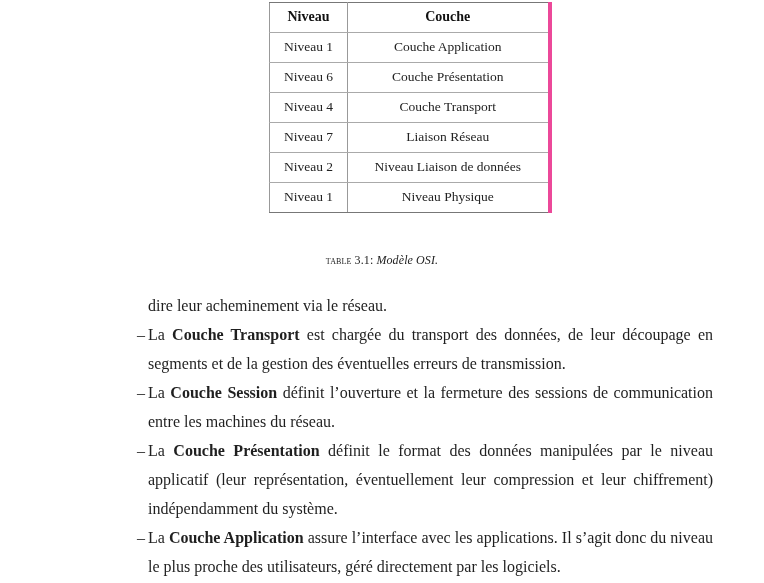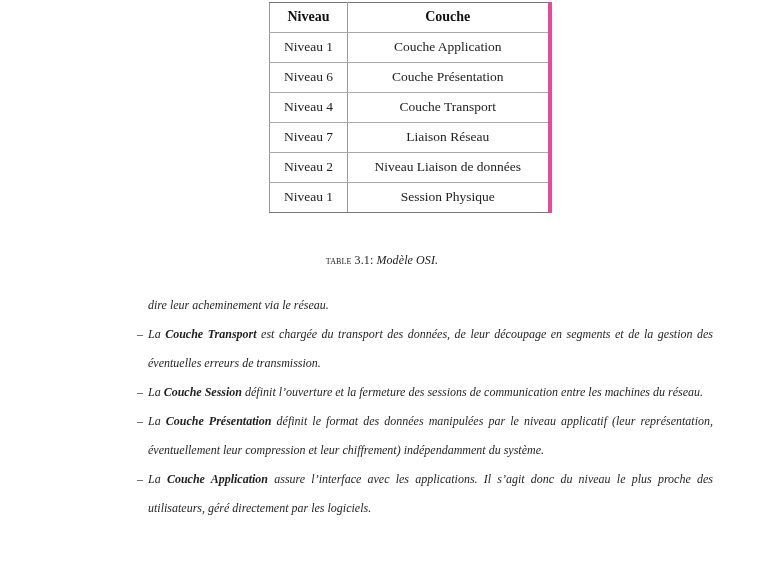--- a/index.html
+++ b/index.html
@@ -86,24 +86,23 @@
   }
   .caption .tabword::first-letter { text-transform: uppercase; }
   .caption .cap-title { font-style: italic; }
 
   
   .body {
     position: absolute;
     left: 137px;
     top: 291px;
     width: 576px;
-    font-size: 12px;
+    font-size: 16px;
     line-height: 29px;
     color: #1f1f1f;
-    font-style: italic;
   }
   .para {
     text-align: justify;
     text-justify: inter-word;
     margin: 0;
   }
   .cont {
     padding-left: 11px;
   }
   .li {
@@ -151,21 +150,21 @@
       <tr>
         <td class="col-left">Niveau 7</td>
         <td class="col-right">Liaison Réseau</td>
       </tr>
       <tr>
         <td class="col-left">Niveau 2</td>
         <td class="col-right">Niveau Liaison de données</td>
       </tr>
       <tr class="last">
         <td class="col-left">Niveau 1</td>
-        <td class="col-right">Session Physique</td>
+        <td class="col-right">Niveau Physique</td>
       </tr>
     </tbody>
   </table>
 </div>
 
 <div class="caption">
   <span class="tabword">Table</span><span>&nbsp;</span><span>3.1:</span><span>&nbsp;</span><span class="cap-title">Modèle OSI.</span>
 </div>
 
 <div class="body">

